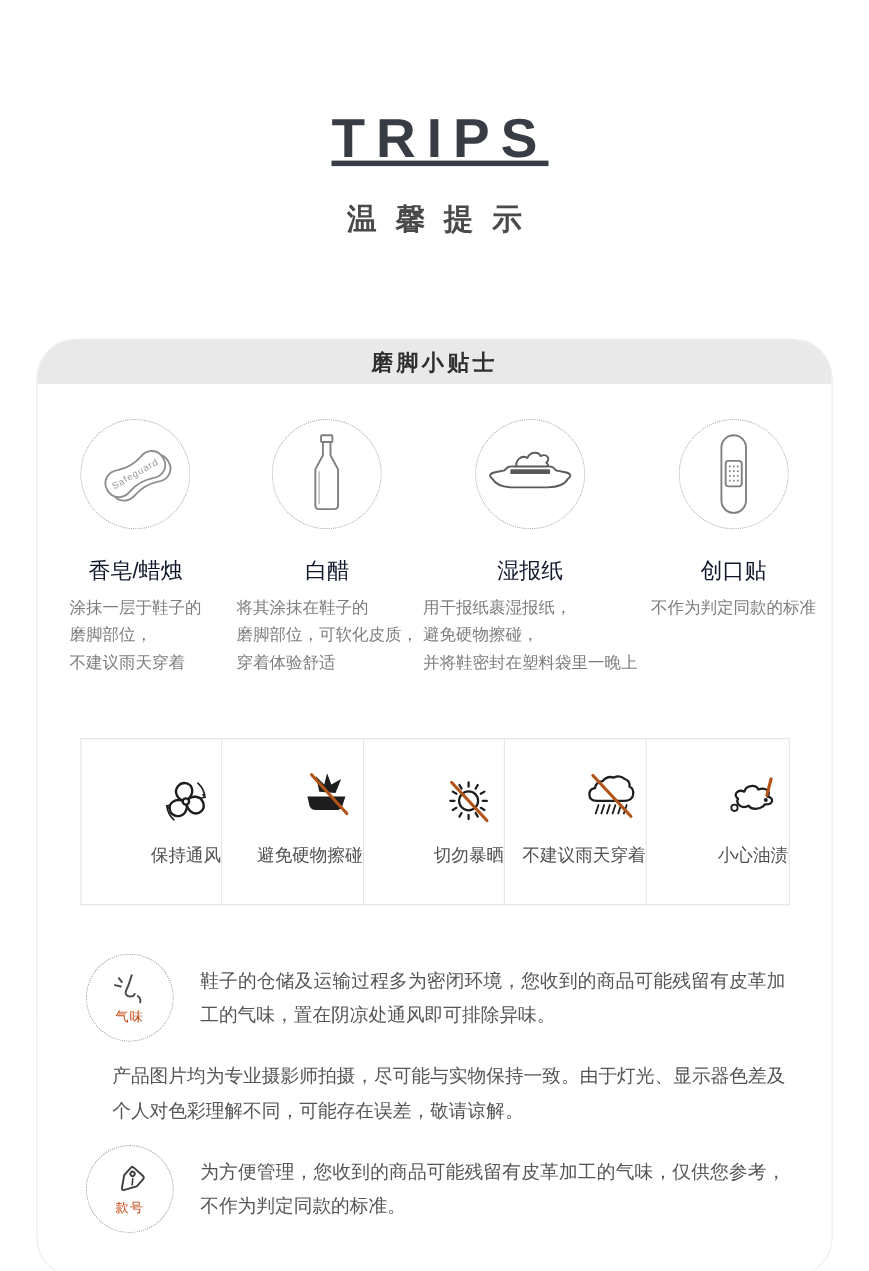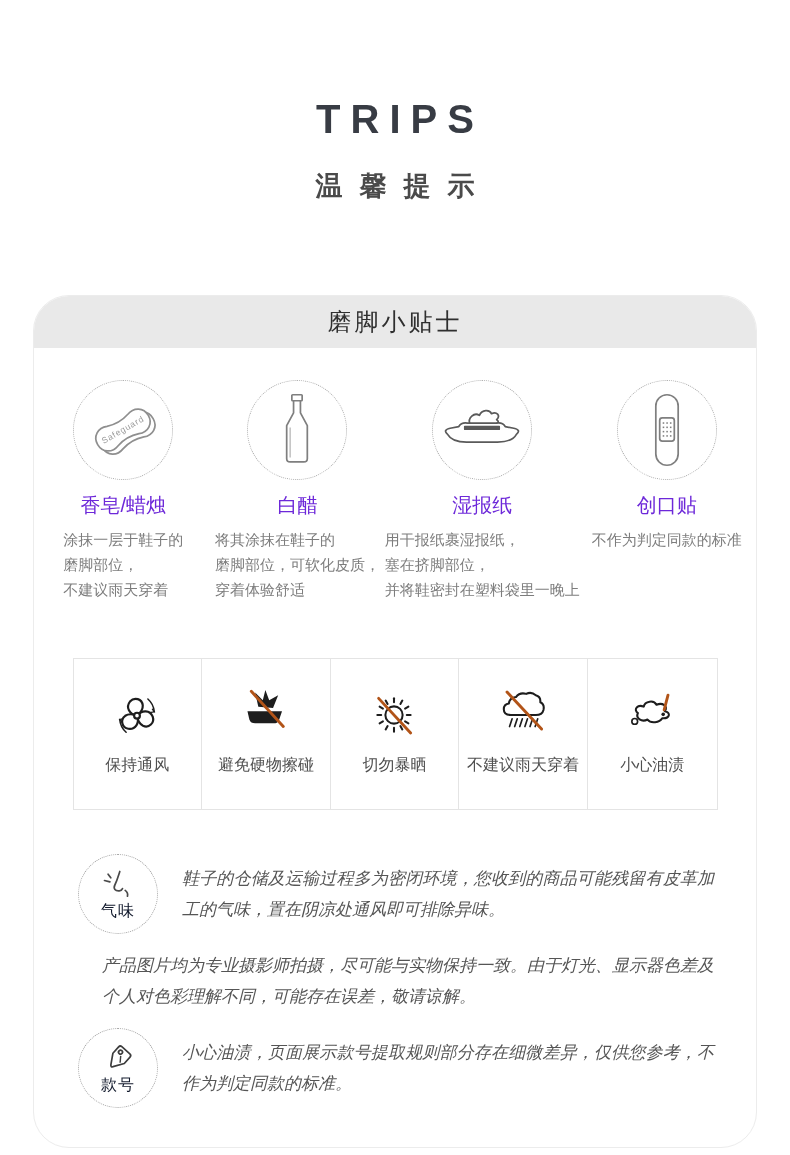--- a/index.html
+++ b/index.html
@@ -4,79 +4,79 @@
 <style>
   * { margin:0; padding:0; box-sizing:border-box; }
   html,body { background:#ffffff; }
   body {
     width:790px; height:1155px; overflow:hidden;
     font-family:"Liberation Sans","DejaVu Sans",sans-serif;
     color:#333;
   }
   .header { padding-top:97px; text-align:center; }
   .header .title {
-    font-size:40px; font-weight:800; letter-spacing:10px;
-    color:#383c44; text-indent:10px;
+    font-size:50px; font-weight:800; letter-spacing:10px;
+    color:#383c44; text-indent:10px;text-decoration:underline;
   }
   .header .subtitle {
     margin-top:26px; font-size:27px; color:#4a4a4a;
     letter-spacing:17px; text-indent:17px; font-weight:700;
   }
   .tips-box {
     margin:91px 33px 0 33px;
     border:1px solid #ececec; border-radius:36px;
     overflow:hidden; background:#fff; height:853px;
   }
   .box-band {
-    height:52px; background:#e9e9e9;
+    height:40px; background:#e9e9e9;
     display:flex; align-items:center; justify-content:center;
-    font-size:24px; color:#2f2f2f; font-weight:400; letter-spacing:3px;
+    font-size:20px; color:#2f2f2f; font-weight:700; letter-spacing:3px;
   }
   .tips-row {
     display:grid; grid-template-columns:repeat(4,1fr);
     padding:32px 2px 0 2px;
   }
   .tip-col { display:flex; flex-direction:column; align-items:center; }
   .dotted-circle {
     width:100px; height:100px; border-radius:50%;
     border:1px dotted #aeaeae;
     display:flex; align-items:center; justify-content:center;
     background:#fff;
   }
   .tip-label {
-    margin-top:12px; font-size:20px; color:#6d28d9; white-space:nowrap;
+    margin-top:24px; font-size:20px; color:#0f172a; white-space:nowrap;
   }
   .tip-desc { margin-top:8px; text-align:left; }
   .tip-desc div {
     font-size:15px; line-height:25px; color:#7d7d7d; white-space:nowrap;
   }
   .care-grid {
     width:645px; margin:56px auto 0 auto;
     display:grid; grid-template-columns:repeat(5,1fr);
     border:1px solid #e4e4e4;
   }
   .care-cell {
     height:150px; border-right:1px solid #e4e4e4;
-    display:flex; flex-direction:column; align-items:center;
+    display:flex; flex-direction:column; align-items:flex-end;
     padding-top:24px;
   }
   .care-cell:last-child { border-right:none; }
   .care-label { margin-top:8px; font-size:16px; color:#4f4f4f; white-space:nowrap; }
   .notes { margin-top:44px; padding:0 42px 0 44px; }
   .note-row { display:flex; align-items:center; margin-bottom:16px; }
   .note-circle {
     flex:0 0 80px; width:80px; height:80px; border-radius:50%;
     border:1px dotted #9f9f9f;
     display:flex; flex-direction:column; align-items:center; justify-content:center;
     background:#fff;
   }
-  .note-circle .nlabel { font-size:16px; color:#0f172a; margin-top:-2px; letter-spacing:1px; }
+  .note-circle .nlabel { font-size:12px; color:#c2410c; margin-top:-2px; letter-spacing:1px; }
   .note-text {
     margin-left:24px; font-size:17px; color:#555;
-    line-height:31px; text-align:justify;font-style:italic;
+    line-height:31px; text-align:justify;
   }
   svg { display:block; }
 </style>
 </head>
 <body>
 
 <div class="header">
   <div class="title">TRIPS</div>
   <div class="subtitle">温馨提示</div>
 </div>
@@ -136,21 +136,21 @@
               <path d="M36,43 C33,36 41,29 47,33 C50,26 59,26 61,31 C67,28 72,33 67,38 C71,40 68,44 62,43 Z"></path>
               <path d="M10,55 Q4,50 13,48 L23,46 Q26,41 33,42 L67,42 Q74,41 77,46 L87,48 Q96,50 90,55 Q85,64 68,64 L32,64 Q15,64 10,55 Z" fill="#ffffff"></path>
               <rect x="30" y="46" width="40" height="3" fill="#5a5a5a"></rect>
             </g>
           </svg>
         </span>
       </div>
       <div class="tip-label">湿报纸</div>
       <div class="tip-desc">
         <div>用干报纸裹湿报纸，</div>
-        <div>塞在挤脚部位，</div>
+        <div>避免硬物擦碰，</div>
         <div>并将鞋密封在塑料袋里一晚上</div>
       </div>
     </div>
 
     <div class="tip-col">
       <div class="dotted-circle">
         <span>
           <svg width="86" height="86" viewBox="0 0 100 100" fill="none">
             <g stroke="#7f7f7f" stroke-width="2">
               <rect x="37" y="9" width="26" height="82" rx="13"></rect>
@@ -299,16 +299,16 @@
           <svg width="36" height="36" viewBox="0 0 40 40" fill="none">
             <g transform="rotate(42 20 20)" stroke="#3d3d3d" stroke-width="1.9" stroke-linejoin="round">
               <path d="M14,7 H26 Q28.5,7 28.5,9.5 V19 L21.6,30 Q20,32.4 18.4,30 L11.5,19 V9.5 Q11.5,7 14,7 Z"></path>
               <circle cx="17" cy="12.5" r="2.2"></circle>
               <line x1="20" y1="15.5" x2="24.5" y2="21.5" stroke-width="1.6"></line>
             </g>
           </svg>
         </span>
         <div class="nlabel">款号</div>
       </div>
-      <div class="note-text">小心油渍，页面展示款号提取规则部分存在细微差异，仅供您参考，不作为判定同款的标准。</div>
+      <div class="note-text">为方便管理，您收到的商品可能残留有皮革加工的气味，仅供您参考，不作为判定同款的标准。</div>
     </div>
   </div>
 </div>
 
 </body></html>

